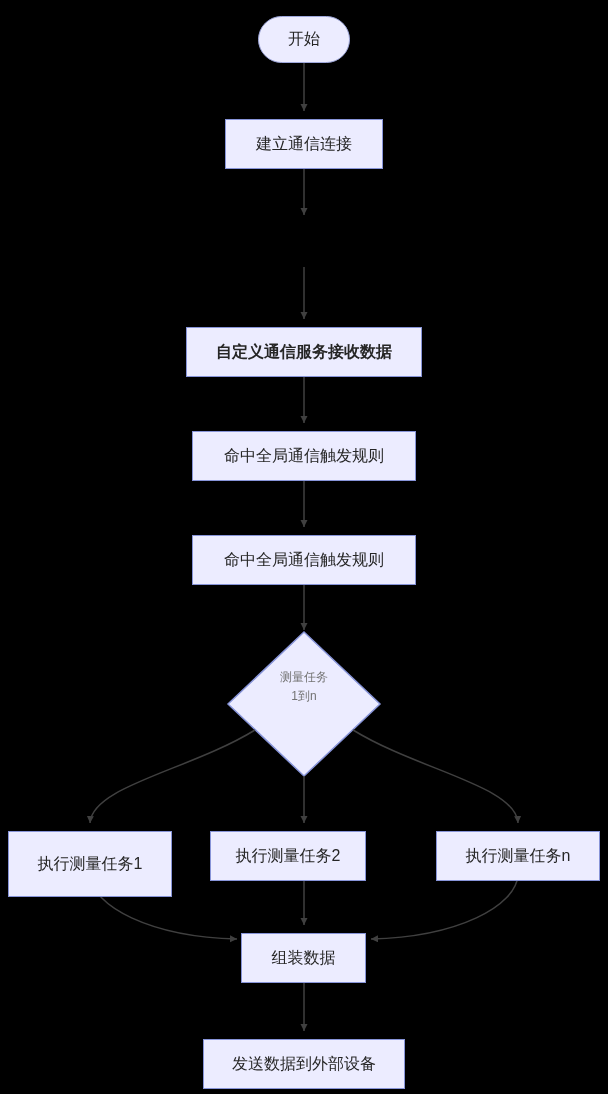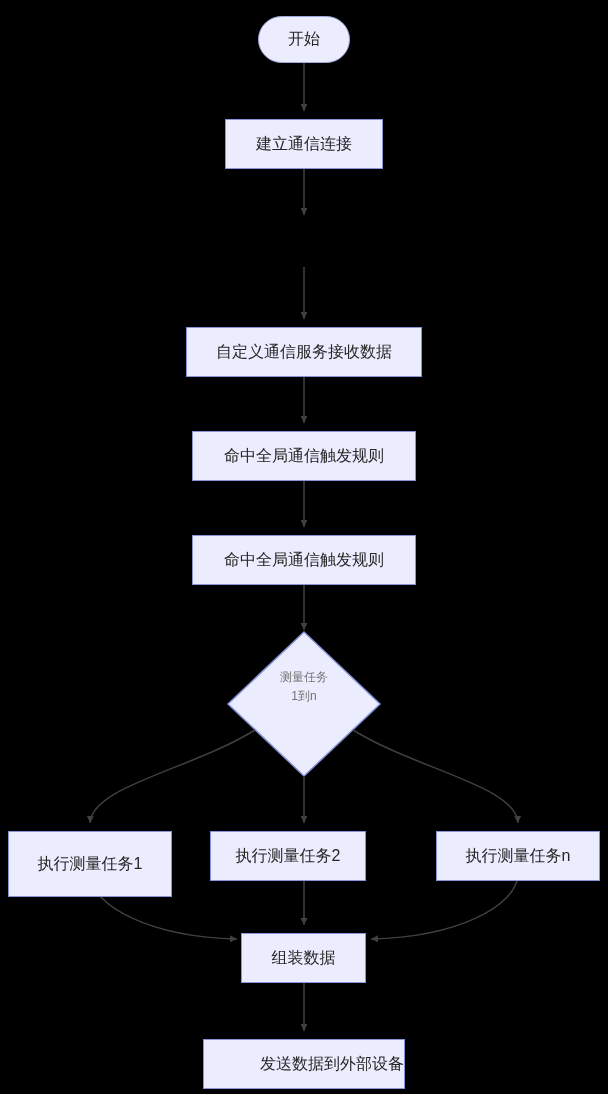--- a/index.html
+++ b/index.html
@@ -84,21 +84,21 @@
 
   <div class="node stadium" style="left:258px; top:10px; width:92px; height:47px;">
     <span>开始</span>
   </div>
 
   <div class="node" style="left:225px; top:113px; width:158px; height:50px;">
     <span>建立通信连接</span>
   </div>
 
 
-  <div class="node" style="left:186px; top:321px; width:236px; height:50px;">
+  <div class="node" style="left:186px; top:321px; width:236px; height:50px;font-weight:bold;">
     <span>自定义通信服务接收数据</span>
   </div>
 
   <div class="node" style="left:192px; top:425px; width:224px; height:50px;">
     <span>命中全局通信触发规则</span>
   </div>
 
   <div class="node" style="left:192px; top:529px; width:224px; height:50px;">
     <span>命中全局通信触发规则</span>
   </div>
@@ -117,17 +117,17 @@
   </div>
 
   <div class="node" style="left:436px; top:825px; width:164px; height:50px;">
     <span>执行测量任务n</span>
   </div>
 
   <div class="node" style="left:241px; top:927px; width:125px; height:50px;">
     <span>组装数据</span>
   </div>
 
-  <div class="node" style="left:203px; top:1033px; width:202px; height:50px;justify-content:flex-end;">
+  <div class="node" style="left:203px; top:1033px; width:202px; height:50px;">
     <span>发送数据到外部设备</span>
   </div>
 
 </div>
 
 </body></html>

